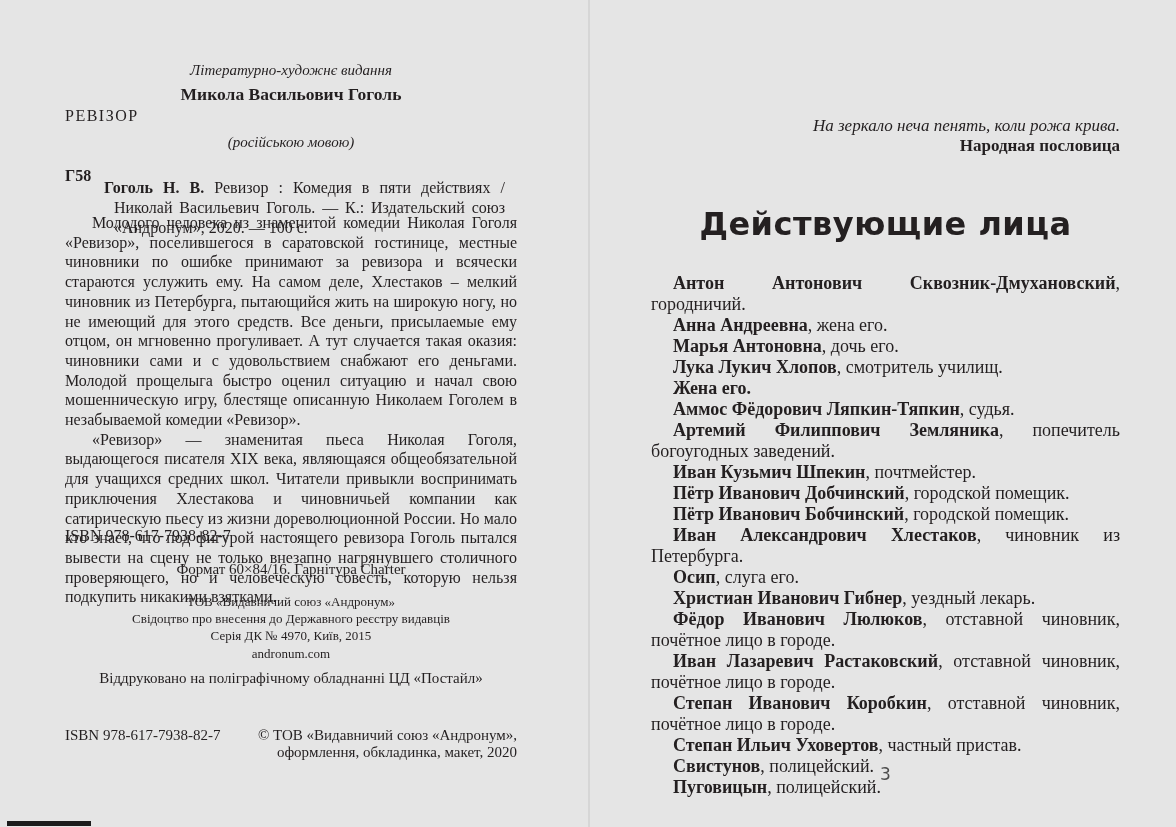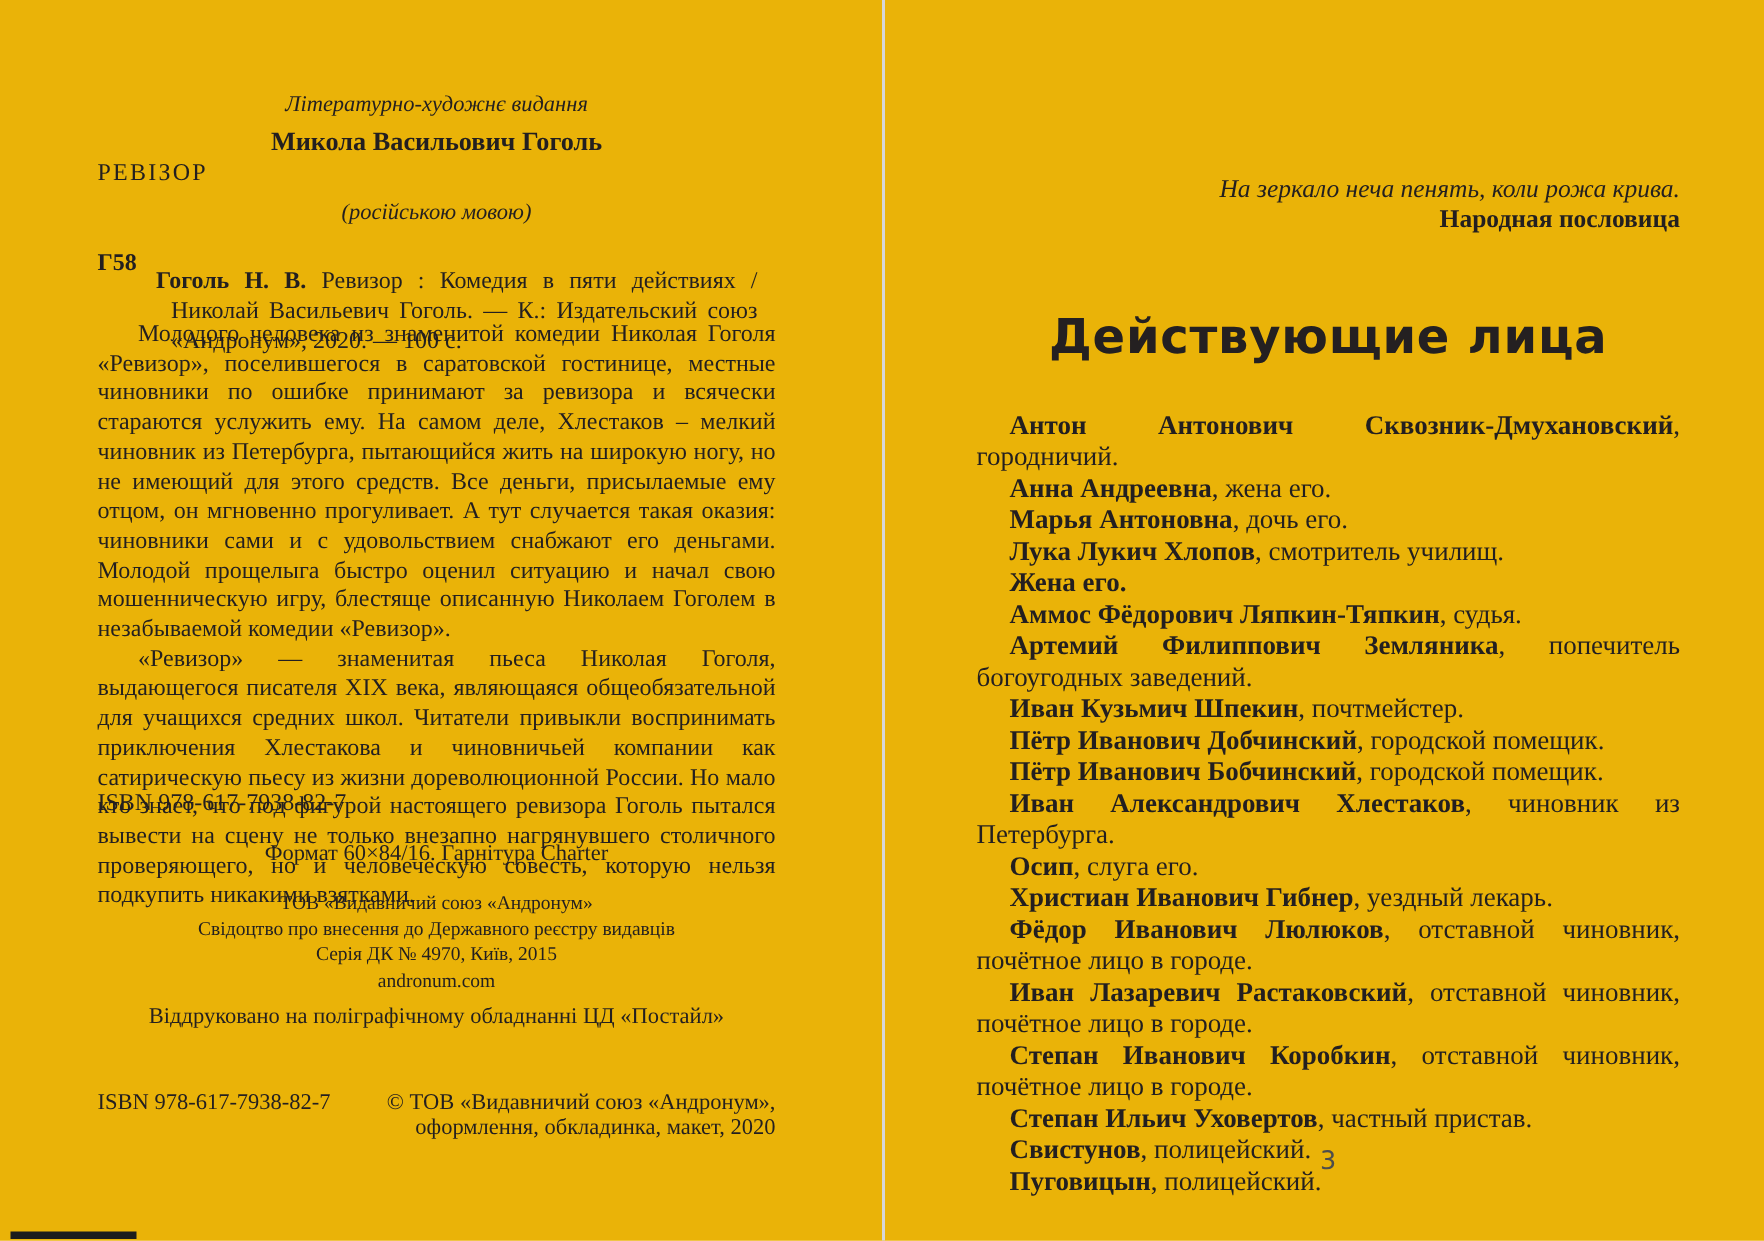--- a/index.html
+++ b/index.html
@@ -1,17 +1,17 @@
 <!DOCTYPE html>
 <html><head>
 <meta charset="utf-8">
 <style>
   html,body{margin:0;padding:0;}
   body{width:1176px;height:827px;background:#ffffff;overflow:hidden;}
-  .spread{position:relative;width:1176px;height:827px;background:#eab308;
+  .spread{position:relative;width:1176px;height:827px;background:#e5e5e5;
           font-family:"Liberation Serif",serif;color:#231f20;}
   .divider{position:absolute;left:588px;top:0;width:2px;height:827px;background:#d6d6d6;}
   .progress{position:absolute;left:7px;top:821px;width:84px;height:5px;background:#1c1c1c;}
 
   
   .page-left{position:absolute;left:65px;top:0;width:452px;height:827px;}
   .page-left .abs{position:absolute;left:0;width:452px;margin:0;}
   .ed-note{top:62px;text-align:center;font-style:italic;font-size:15px;}
   .author{top:84px;text-align:center;font-weight:bold;font-size:17.5px;}
   .book-title{top:107px;text-align:left;font-size:16px;letter-spacing:1.5px;}

